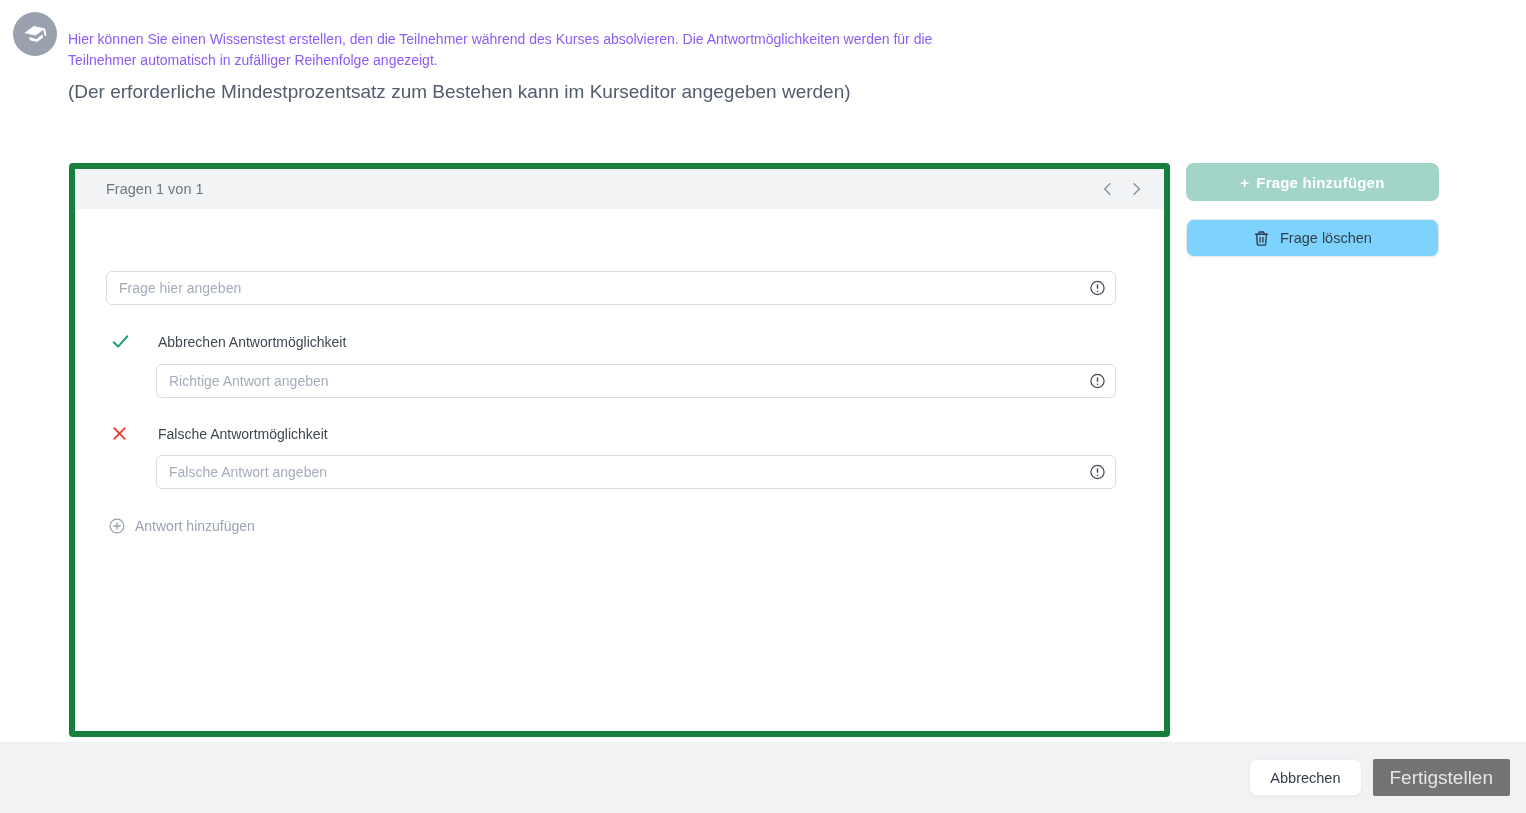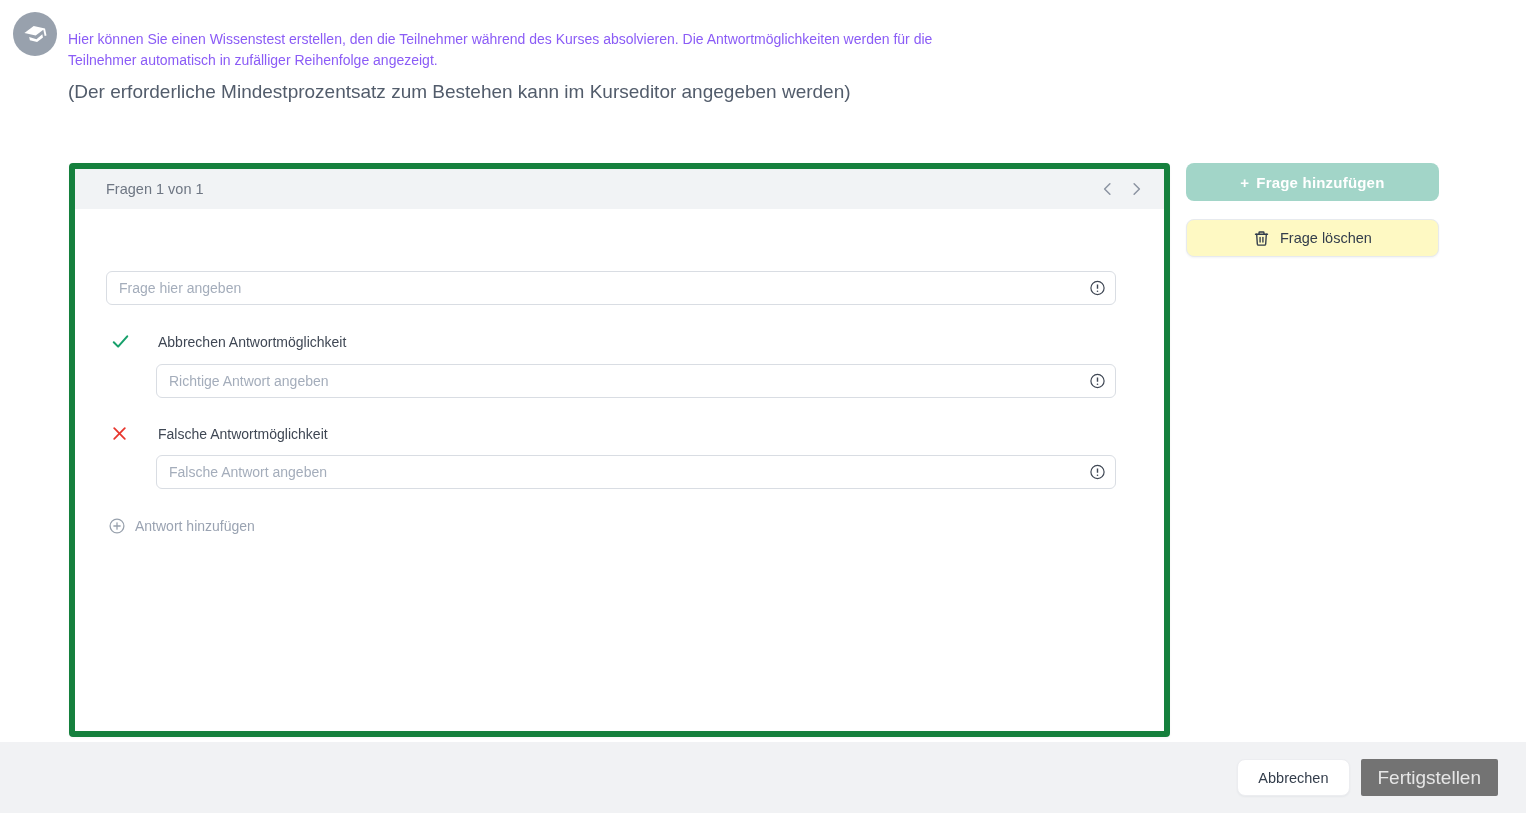--- a/index.html
+++ b/index.html
@@ -91,34 +91,34 @@
   .btn-add-question {
     width: 100%; height: 38px;
     background: #a2d5c8; border: none; border-radius: 8px;
     color: #ffffff; font-size: 15px; font-weight: 700;
     font-family: "Liberation Sans", sans-serif;
     display: flex; align-items: center; justify-content: center; gap: 7px;
     cursor: pointer; letter-spacing: 0.2px;
   }
   .btn-delete-question {
     margin-top: 18px; width: 100%; height: 38px;
-    background: #fef9c3; border: 1px solid #e7eaee; border-radius: 8px;
+    background: #7dd3fc; border: 1px solid #e7eaee; border-radius: 8px;
     color: #333d4b; font-size: 14.5px;
     font-family: "Liberation Sans", sans-serif;
     display: flex; align-items: center; justify-content: center; gap: 10px;
     cursor: pointer; box-shadow: 0 1px 2px rgba(20,30,50,0.05);
   }
 
   
   .footer-bar {
     position: absolute; left: 0; bottom: 0;
     width: 1526px; height: 71px;
     background: #f1f2f4;
     display: flex; align-items: center; justify-content: flex-end;
-    padding-right: 28px; gap: 11px;
+    padding-right: 16px; gap: 11px;
   }
   .btn-cancel {
     height: 37px; padding: 0 20px;
     background: #ffffff; border: 1px solid #ecedf0; border-radius: 8px;
     color: #333d4b; font-size: 14.5px;
     font-family: "Liberation Sans", sans-serif;
     cursor: pointer; box-shadow: 0 1px 2px rgba(20,30,50,0.05);
   }
   .btn-finish {
     height: 37px; padding: 0 17px;

